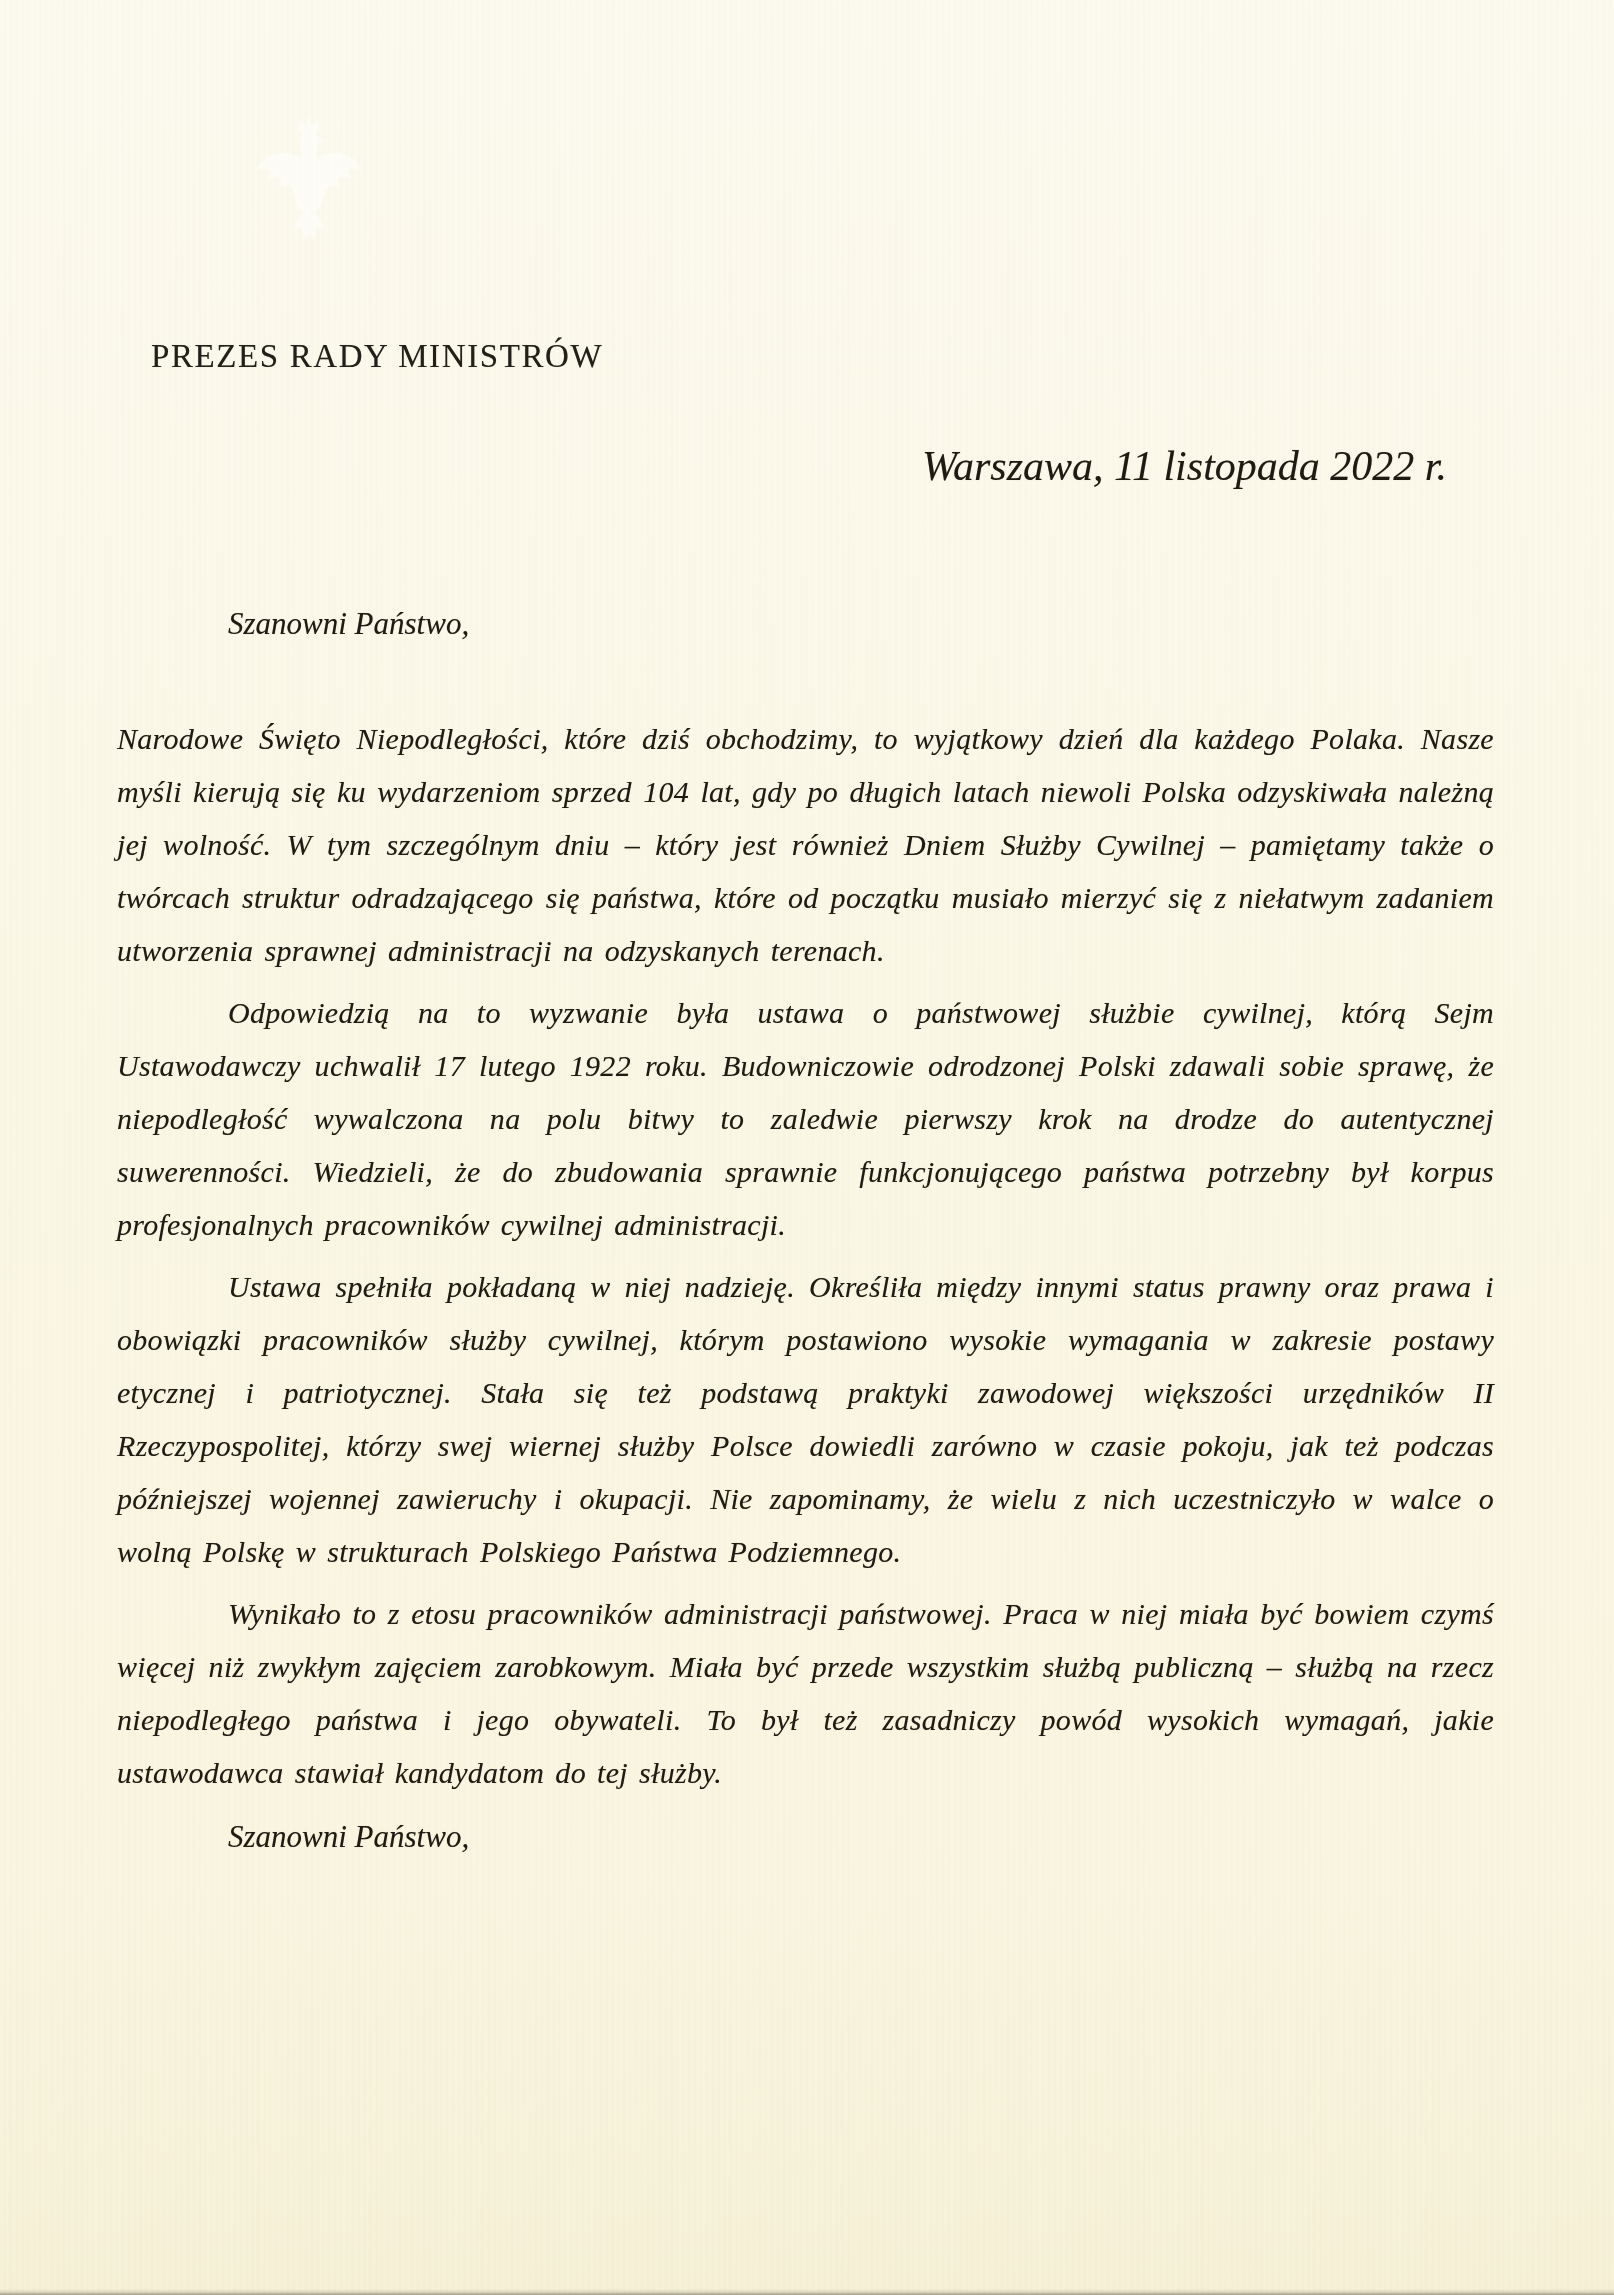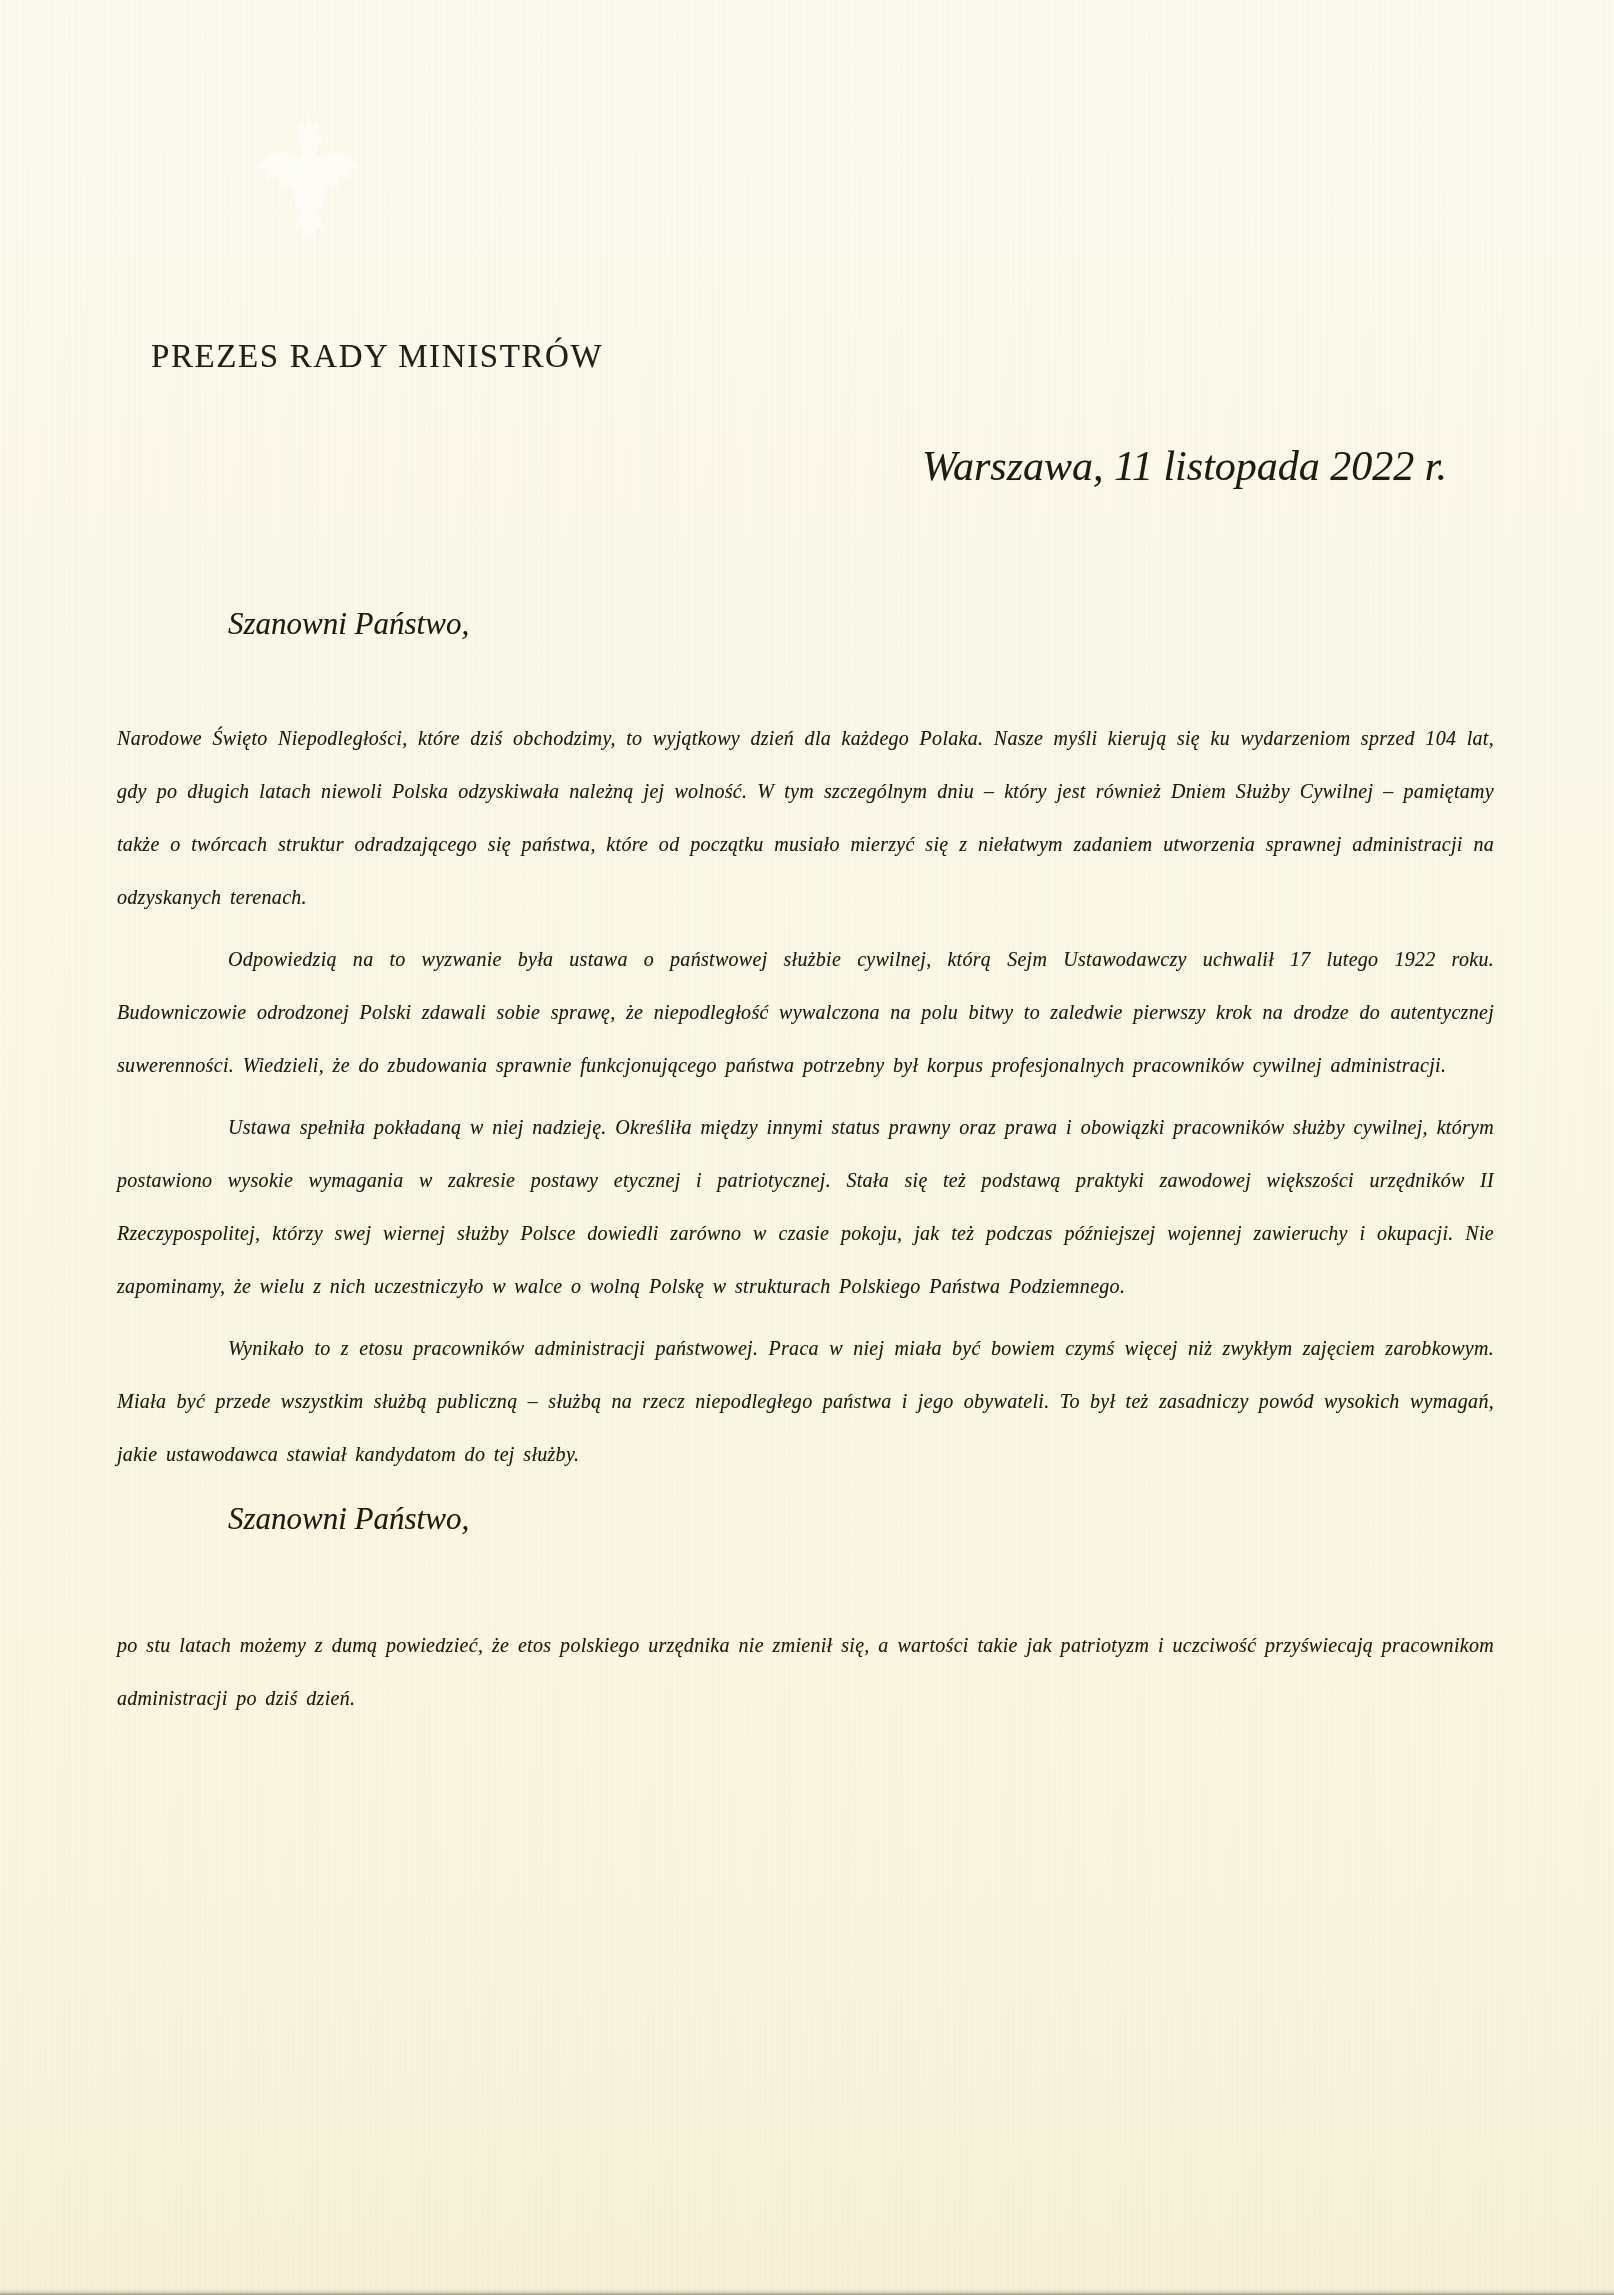--- a/index.html
+++ b/index.html
@@ -72,21 +72,21 @@
     line-height: 36px;
     padding-left: 111px;
     text-shadow: 0 0 0.7px rgba(30,26,16,0.35);
     font-family: Liberation Serif, serif;
   }
   .salutation-opening { margin-top: 122px; }
   .salutation-middle  { margin-top: 19.5px; }
 
   .body-paragraph {
     font-style: italic;
-    font-size: 20px;
+    font-size: 30px;
     line-height: 53px;
     text-align: justify;
     letter-spacing: 0.3px;
     word-spacing: 3.3px;
     margin: 0 0 9px 0;
     text-shadow: 0 0 0.7px rgba(30,26,16,0.35);
   }
   .first-after-salutation { margin-top: 70px; }
   .indented { text-indent: 111px; }
   .closing-paragraph { margin-top: 82px; margin-bottom: 0; }
@@ -121,20 +121,19 @@
     <p class="body-paragraph first-after-salutation">Narodowe Święto Niepodległości, które dziś obchodzimy, to wyjątkowy dzień dla każdego Polaka. Nasze myśli kierują się ku wydarzeniom sprzed 104 lat, gdy po długich latach niewoli Polska odzyskiwała należną jej wolność. W tym szczególnym dniu – który jest również Dniem Służby Cywilnej – pamiętamy także o twórcach struktur odradzającego się państwa, które od początku musiało mierzyć się z niełatwym zadaniem utworzenia sprawnej administracji na odzyskanych terenach.</p>
 
     <p class="body-paragraph indented">Odpowiedzią na to wyzwanie była ustawa o państwowej służbie cywilnej, którą Sejm Ustawodawczy uchwalił 17 lutego 1922 roku. Budowniczowie odrodzonej Polski zdawali sobie sprawę, że niepodległość wywalczona na polu bitwy to zaledwie pierwszy krok na drodze do autentycznej suwerenności. Wiedzieli, że do zbudowania sprawnie funkcjonującego państwa potrzebny był korpus profesjonalnych pracowników cywilnej administracji.</p>
 
     <p class="body-paragraph indented">Ustawa spełniła pokładaną w niej nadzieję. Określiła między innymi status prawny oraz prawa i obowiązki pracowników służby cywilnej, którym postawiono wysokie wymagania w zakresie postawy etycznej i patriotycznej. Stała się też podstawą praktyki zawodowej większości urzędników II Rzeczypospolitej, którzy swej wiernej służby Polsce dowiedli zarówno w czasie pokoju, jak też podczas późniejszej wojennej zawieruchy i okupacji. Nie zapominamy, że wielu z nich uczestniczyło w walce o wolną Polskę w strukturach Polskiego Państwa Podziemnego.</p>
 
     <p class="body-paragraph indented">Wynikało to z etosu pracowników administracji państwowej. Praca w niej miała być bowiem czymś więcej niż zwykłym zajęciem zarobkowym. Miała być przede wszystkim służbą publiczną – służbą na rzecz niepodległego państwa i jego obywateli. To był też zasadniczy powód wysokich wymagań, jakie ustawodawca stawiał kandydatom do tej służby.</p>
 
     <div class="salutation salutation-middle">Szanowni Państwo,</div>
 
-    <p class="body-paragraph closing-paragraph">po stu latach możemy z dumą powiedzieć, że etos polskiego urzędnika nie zmienił się, a wartości takie jak patriotyzm i uczciwość przyświecają pracownikom administracji po dziś dzień.</p>
 
   </div>
 
   <div class="bottom-scan-edge"></div>
 
 </div>
 
 
 </body></html>

